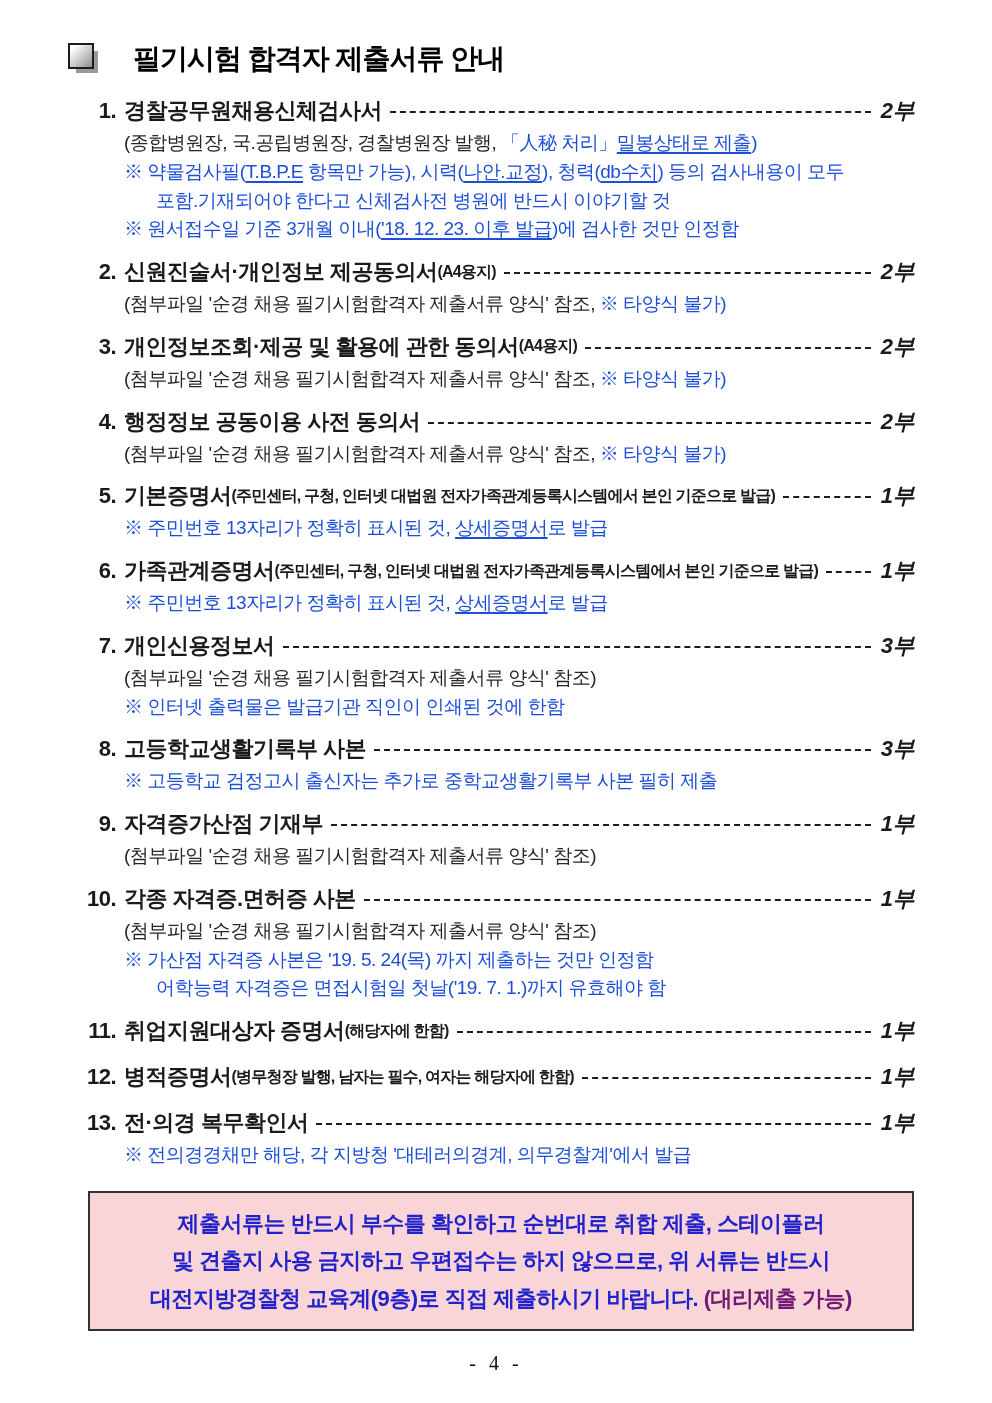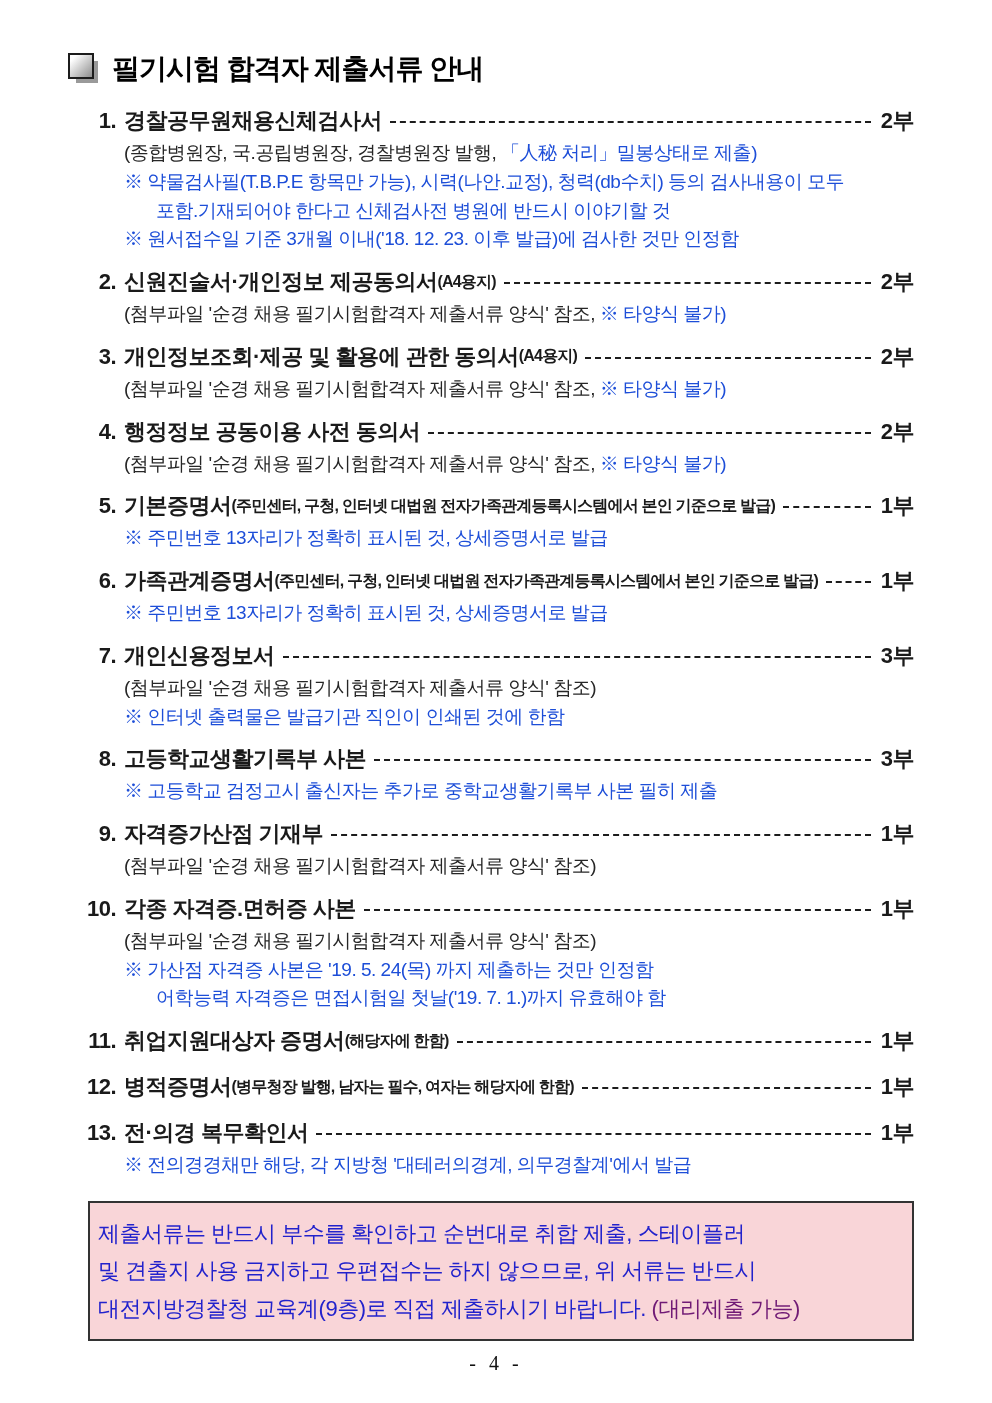--- a/index.html
+++ b/index.html
@@ -3,41 +3,41 @@
 <meta charset="utf-8">
 <style>
   html,body{margin:0;padding:0;background:#fff;}
   .page{
     width:992px;height:1403px;box-sizing:border-box;position:relative;
     background:#fff;overflow:hidden;
     padding:40px 78px 0 80px;
     font-family:"Liberation Sans",sans-serif;color:#1a1a1a;
   }
   
-  .hdr{display:flex;align-items:center;margin:10px 0 18px -12px;}
+  .hdr{display:flex;align-items:center;margin:0 0 18px -12px;gap:21px;}
   .bullet{width:32px;height:32px;position:relative;margin-right:12px;flex:0 0 auto;}
   .bullet .sh{position:absolute;left:8px;top:8px;width:22px;height:22px;background:#9a9a9a;}
   .bullet .face{position:absolute;left:0;top:0;width:22px;height:22px;
     background:linear-gradient(135deg,#ffffff 15%,#8d8d8d 100%);border:2px solid #1c1c1c;}
   .hdr h1{margin:0;font-size:28px;font-weight:900;letter-spacing:-1px;color:#000;}
   
   .item-row{display:flex;align-items:center;white-space:nowrap;
     font-weight:700;font-size:22px;margin-top:16px;letter-spacing:-0.5px;}
   .item-row .no{flex:0 0 36px;text-align:right;margin-right:8px;}
   .item-row .tnote{font-size:16px;font-weight:700;letter-spacing:-0.8px;text-align:right;}
   .leader{flex:1 1 auto;min-width:10px;border-top:2px dashed #1c1c1c;margin:2px 10px 0 8px;}
-  .copies{flex:0 0 auto;font-weight:700;}
+  .copies{flex:0 0 auto;font-weight:700;font-style:italic;}
   .sub{font-size:19px;line-height:1.25;margin-top:5px;padding-left:44px;
     letter-spacing:-0.5px;color:#262626;}
   .sub.cont{padding-left:76px;}
   .red{color:#1d4ed8;}
-  .u{text-underline-offset:3px;text-decoration-thickness:1.5px;}
+  .u{text-decoration:underline;text-underline-offset:3px;text-decoration-thickness:1.5px;}
   
   .notice{margin:24px 0 0 8px;border:2px solid #333;background:#f9d5d8;
-    padding:12px 8px;text-align:left;font-weight:400;font-size:22px;
+    padding:12px 8px;text-align:center;font-weight:700;font-size:22px;
     line-height:1.7;color:#2222cc;letter-spacing:-0.5px;}
   .notice .red{color:#701a75;}
   
   .foot{position:absolute;left:0;right:0;bottom:28px;text-align:center;
     font-family:"Liberation Serif",serif;font-size:20px;color:#111;letter-spacing:4px;}
 </style>
 </head>
 <body>
 
 <div class="page">

